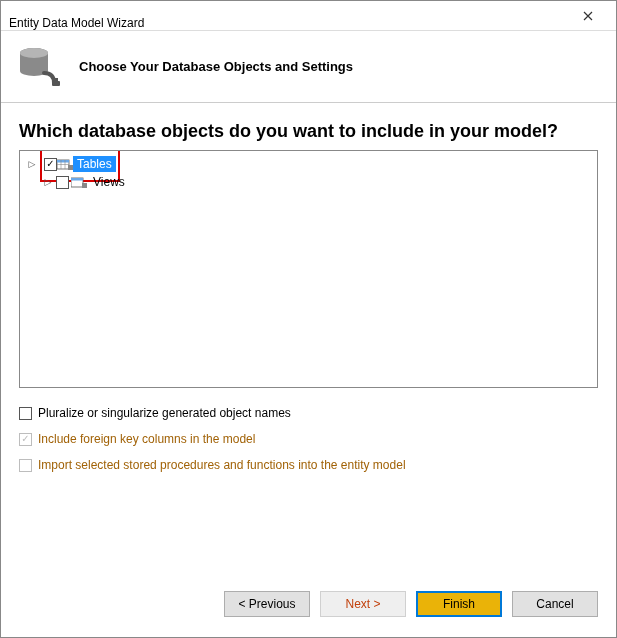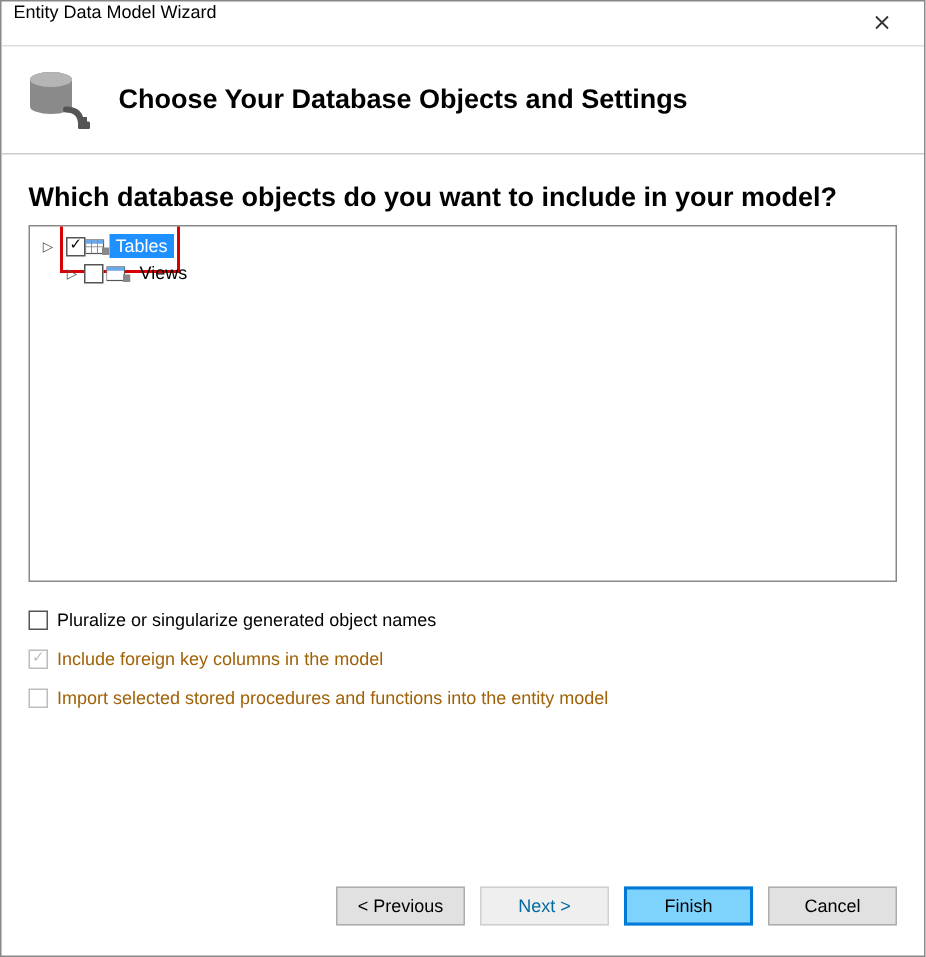--- a/index.html
+++ b/index.html
@@ -11,21 +11,21 @@
     color: #000;
     width: 617px;
     height: 638px;
     border: 1px solid #888;
     position: relative;
     overflow: hidden;
   }
   .titlebar {
     height: 30px;
     display: flex;
-    align-items: flex-start;
+    align-items: flex-end;
     padding: 0 8px;
     border-bottom: 1px solid #ddd;
     gap: 40px;
   }
   .titlebar .title { flex: 1; font-size: 12px; }
   .titlebar .close {
     width: 40px; height: 28px;
     display: flex; align-items: center; justify-content: center;
     font-size: 14px;
   }
@@ -33,21 +33,21 @@
     height: 72px;
     display: flex;
     align-items: center;
     border-bottom: 1px solid #ccc;
   }
   .header .icon-wrap {
     width: 78px;
     display: flex; align-items: center; justify-content: center;
   }
   .header h1 {
-    font-size: 18px; font-weight: bold; margin: 0;
+    font-size: 13px; font-weight: bold; margin: 0;
   }
   .content {
     padding: 18px 18px 0 18px;
   }
   .prompt { font-weight: bold; margin-bottom: 8px; font-size: 18px;}
   .treebox {
     border: 1px solid #888;
     height: 238px;
     padding: 4px 6px;
     background: #fff;
@@ -103,24 +103,24 @@
   .btn {
     width: 86px; height: 26px;
     border: 1px solid #adadad;
     background: #e1e1e1;
     font-family: inherit; font-size: 12px;
     cursor: pointer;
     display: inline-flex; align-items: center; justify-content: center;
   }
   .btn.default {
     border: 2px solid #0078d7;
-    background: #7dd3fc;
+    background: #eab308;
   }
   .btn.disabled {
-    color: #0369a1;
+    color: #c2410c;
     border-color: #d0d0d0;
     background: #efefef;
     cursor: default;
   }
 </style>
 </head>
 <body>
 
 <div class="titlebar">
   <span class="title">Entity Data Model Wizard</span>

